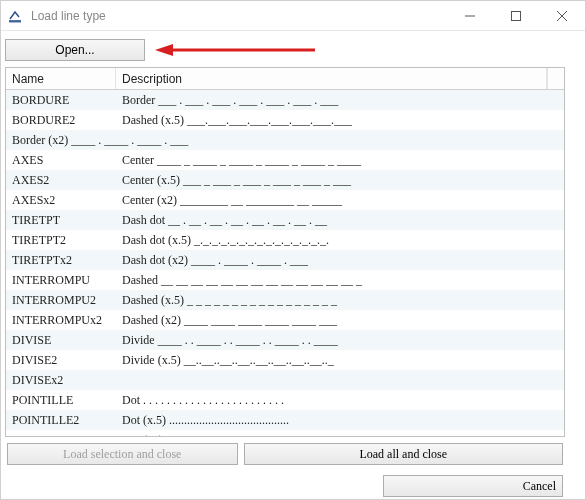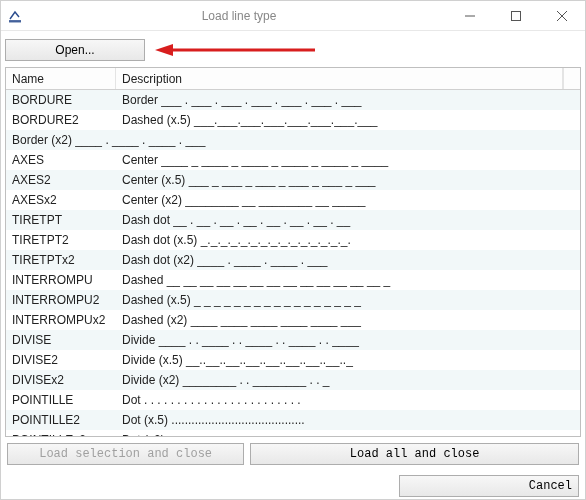--- a/index.html
+++ b/index.html
@@ -14,21 +14,20 @@
     border: 1px solid #d0d0d0;
   }
   
   .titlebar {
     height: 30px;
     display: flex;
     align-items: center;
     background: #fff;
     border-bottom: 1px solid #e8e8e8;
     color: #888;
-    text-align: center;
   }
   .titlebar .app-icon {
     width: 28px; height: 28px;
     display: flex; align-items: center; justify-content: center;
   }
   .titlebar .title {
     flex: 1;
     font-size: 12px;
     color: #888;
     padding-left: 2px;
@@ -38,21 +37,21 @@
     display: flex; align-items: center; justify-content: center;
     color: #666;
   }
   .winbtn svg { pointer-events: none; }
 
   
   .content {
     height: calc(500px - 30px);
     display: flex;
     flex-direction: column;
-    padding: 4px 4px 4px 4px;
+    padding: 4px 20px 4px 4px;
   }
   .topbar {
     display: flex;
     align-items: center;
     gap: 10px;
     padding: 4px 0 6px 0;
   }
   .open-btn {
     width: 140px;
     height: 22px;
@@ -97,38 +96,38 @@
   .row {
     display: flex;
     height: 20px;
     align-items: center;
     font-size: 12px;
     color: #222;
     white-space: nowrap;
   }
   .row:nth-child(odd) { background: #f2f8f9; }
   .row:nth-child(even) { background: #ffffff; }
-  .cell { padding: 0 6px; overflow: hidden; }
+  .cell { padding: 0 6px; overflow: hidden; font-family: Liberation Serif, serif; }
   .cell.col-name { width: 110px; flex: 0 0 110px; }
   .cell.col-desc { flex: 1; overflow: hidden; text-overflow: clip; }
 
   
   .bottombar {
     display: flex;
     gap: 6px;
     padding: 6px 2px 0 2px;
     flex-wrap: wrap;
   }
   .bigbtn {
     height: 22px;
     border: 1px solid #adadad;
     background: linear-gradient(#f7f7f7,#e8e8e8);
     font-size: 12px;
     cursor: pointer;
-    font-family: Liberation Mono, monospace;
+    font-family: Liberation Serif, serif;
   }
   .bigbtn.disabled {
     color: #a0a0a0;
     cursor: default;
   }
   .btn-loadsel { flex: 0 0 calc(42% - 3px); }
   .btn-loadall { flex: 0 0 calc(58% - 3px); }
   .btn-cancel  { margin-left: auto; width: 180px; margin-top: 4px; text-align: right; }
 
   
@@ -234,21 +233,20 @@
         <div class="row">
           <div class="cell col-name">DIVISE</div>
           <div class="cell col-desc">Divide ____ . . ____ . . ____ . . ____ . . ____</div>
         </div>
         <div class="row">
           <div class="cell col-name">DIVISE2</div>
           <div class="cell col-desc">Divide (x.5) __..__..__..__..__..__..__..__.._</div>
         </div>
         <div class="row">
           <div class="cell col-name">DIVISEx2</div>
-          <div class="cell col-desc">Divide (x2) ________  .  .  ________  .  .  _</div>
         </div>
         <div class="row">
           <div class="cell col-name">POINTILLE</div>
           <div class="cell col-desc">Dot . . . . . . . . . . . . . . . . . . . . . . . .</div>
         </div>
         <div class="row">
           <div class="cell col-name">POINTILLE2</div>
           <div class="cell col-desc">Dot (x.5) ........................................</div>
         </div>
         <div class="row">

